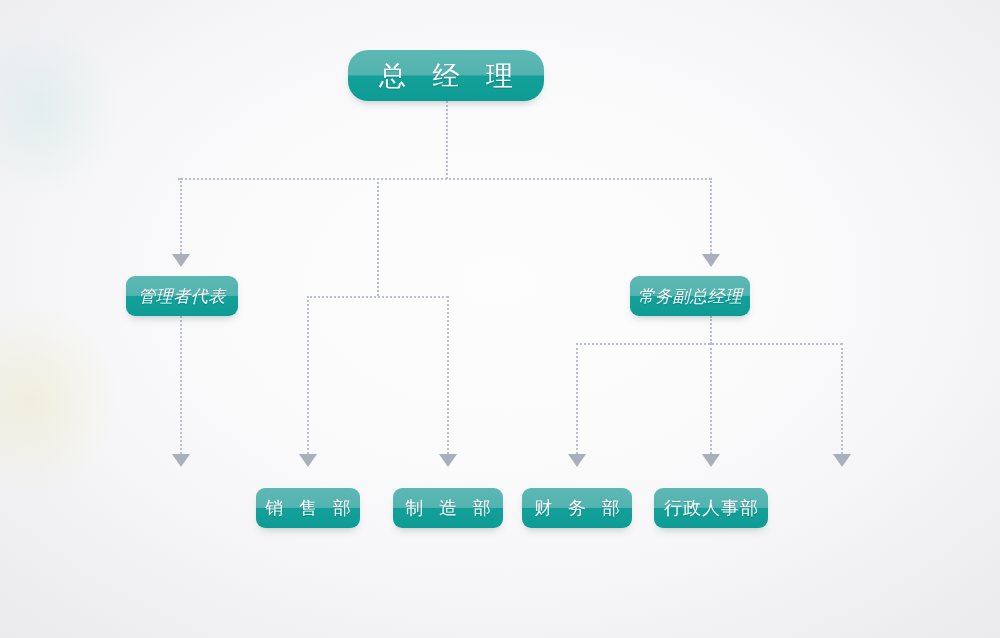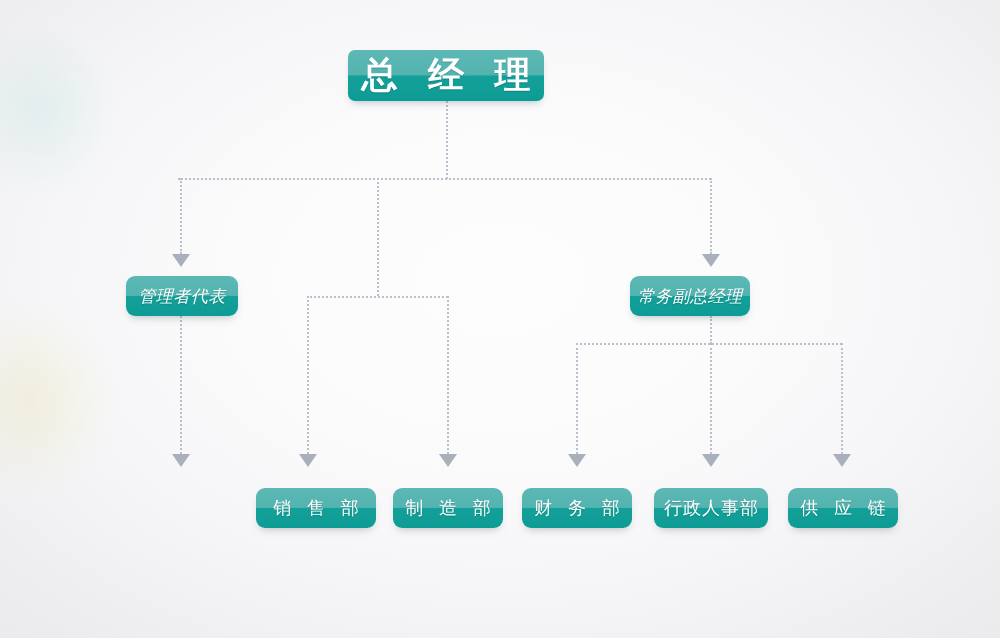--- a/index.html
+++ b/index.html
@@ -58,25 +58,25 @@
     box-shadow: 0 5px 9px -4px rgba(80,95,100,0.38);
     display: flex;
     align-items: center;
     justify-content: center;
     color: #ffffff;
     text-shadow: 0 1px 1px rgba(0,0,0,0.18);
     white-space: nowrap;
     user-select: none;
   }
   .node.level-1 {
-    border-radius: 7px;
-    font-size: 36px;
+    border-radius: 20px;
+    font-size: 27px;
     letter-spacing: 9px;
     text-indent: 9px;
-    font-weight: bold;
+    font-weight: normal;
   }
   .node.level-2 {
     font-size: 17px;
     letter-spacing: 0.5px;
     font-style: italic;
   }
   .node.level-3 {
     font-size: 18px;
     letter-spacing: 5px;
     text-indent: 5px;
@@ -153,23 +153,22 @@
   <div class="conn v" style="left:841px; top:343px; height:111px;"></div>
   <div class="arrow" style="left:833px; top:454px;"></div>
 
   <div class="node level-1" style="left:348px; top:50px; width:196px; height:51px;">总 经 理</div>
 
   <div class="node level-2" style="left:126px; top:276px; width:112px; height:40px;">管理者代表</div>
 
   <div class="node level-2" style="left:630px; top:276px; width:120px; height:40px;">常务副总经理</div>
 
 
-  <div class="node level-3" style="left:256px; top:488px; width:120px; height:40px;">销 售 部</div>
+  <div class="node level-3" style="left:256px; top:488px; width:104px; height:40px;">销 售 部</div>
 
   <div class="node level-3" style="left:393px; top:488px; width:110px; height:40px;">制 造 部</div>
 
   <div class="node level-3" style="left:522px; top:488px; width:110px; height:40px;">财 务 部</div>
 
   <div class="node level-3 wide-label" style="left:654px; top:488px; width:114px; height:40px;">行政人事部</div>
 
-  <div class="node level-3" style="left:788px; top:488px; width:110px; height:40px;">供 应 链</div>
 
 </div>
 
 </body></html>

